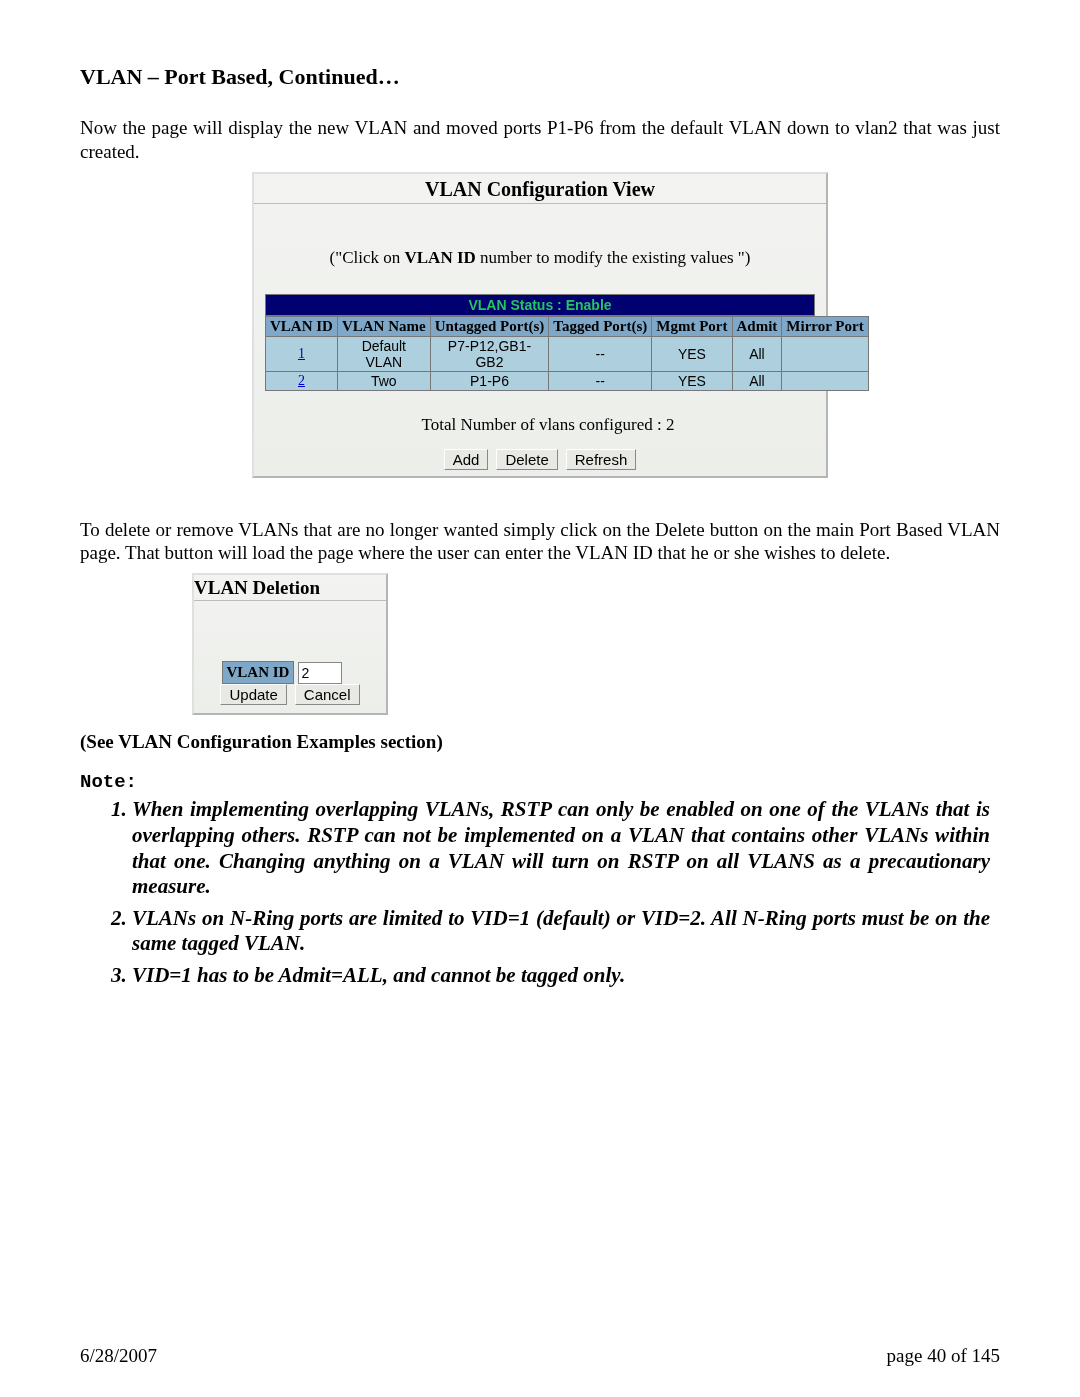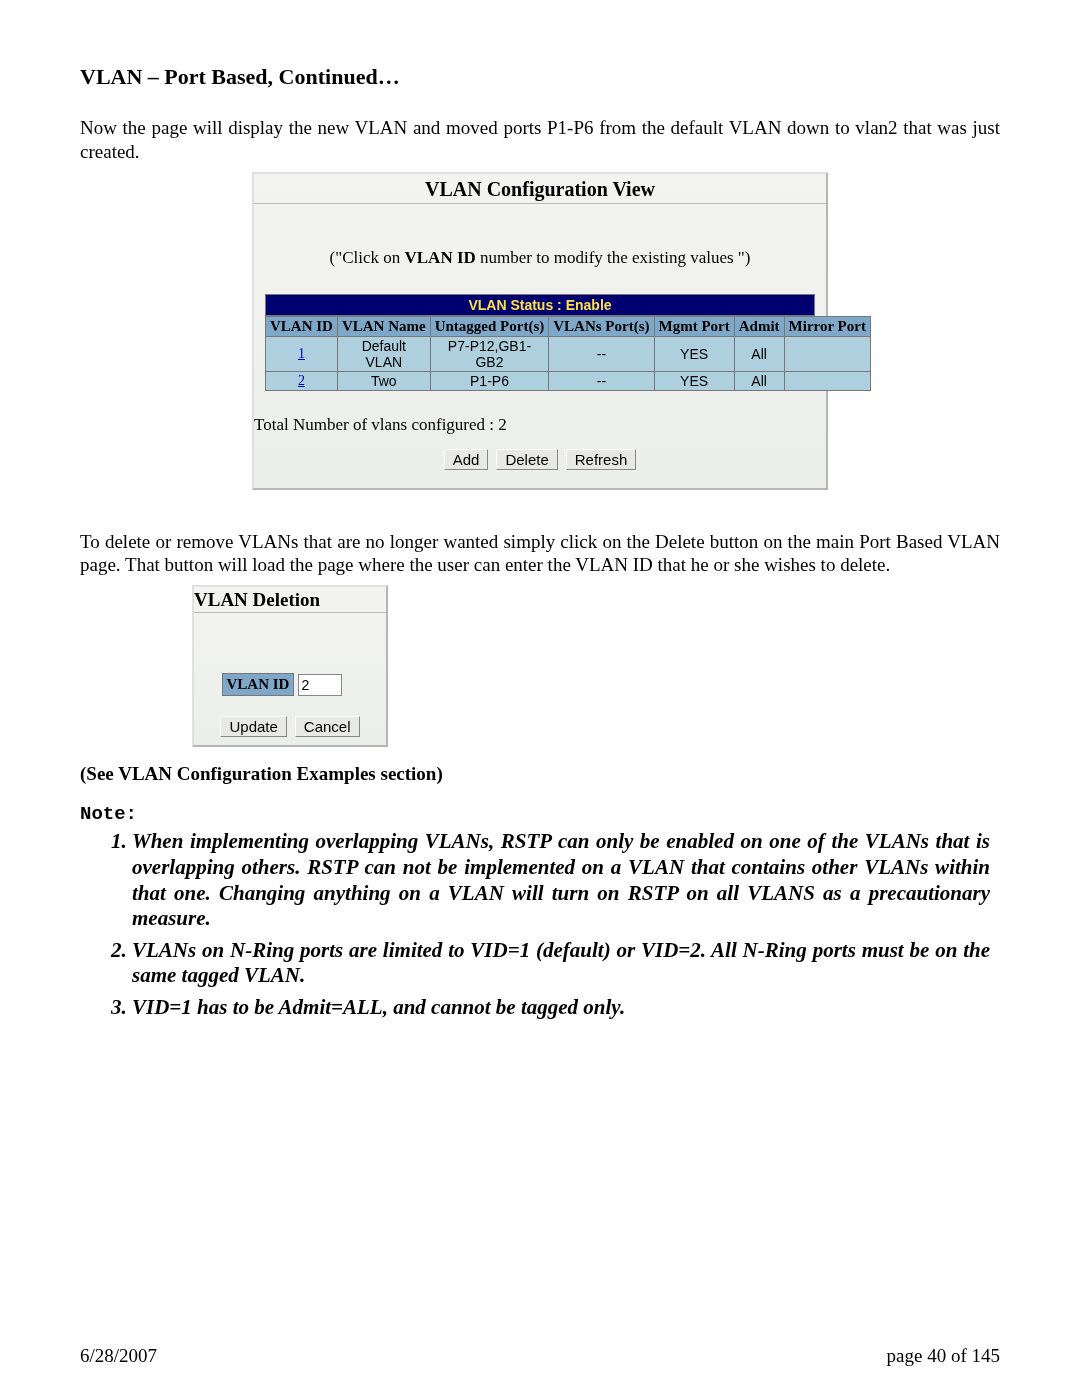--- a/index.html
+++ b/index.html
@@ -2,40 +2,40 @@
 <html><head>
 <meta charset="utf-8">
 <style>
   html,body{margin:0;padding:0;background:#fff;}
   body{font-family:"Times New Roman",Times,serif;color:#000;width:1080px;min-height:1397px;position:relative;}
   .page{padding:64px 80px 0 80px;}
   .heading{font-weight:bold;font-size:22px;margin-bottom:26px;}
   .paragraph{font-size:19px;text-align:justify;line-height:1.25;margin-bottom:8px;}
 
   
-  .config-panel{width:572px;margin:0 auto 40px auto;border:2px solid #b5b5b5;border-top-color:#e0e0e0;border-left-color:#e0e0e0;background:linear-gradient(#f3f4f1,#eceeea);padding-bottom:18px;}
+  .config-panel{width:572px;margin:0 auto 40px auto;border:2px solid #b5b5b5;border-top-color:#e0e0e0;border-left-color:#e0e0e0;background:linear-gradient(#f3f4f1,#eceeea);padding-bottom:6px;}
   .config-title{font-weight:bold;font-size:20px;text-align:center;border-bottom:1px solid #bcbcbc;padding:4px 0 2px 0;}
   .config-hint{font-size:17px;text-align:center;padding:44px 0 26px 0;}
-  .vlan-status{background:#000070;font-family:Verdana,Geneva,sans-serif;color:#fde047;font-weight:bold;font-size:14px;text-align:center;padding:2px 0;border:1px solid #777;}
+  .vlan-status{background:#000070;font-family:Verdana,Geneva,sans-serif;color:#22c55e;font-weight:bold;font-size:14px;text-align:center;padding:2px 0;border:1px solid #777;}
   .vlan-table{border-collapse:collapse;width:calc(100% - 22px);margin:0 11px;}
   .vlan-table th,.vlan-table td{border:1px solid #777;padding:1px 4px;font-size:14px;text-align:center;font-family:Verdana,Geneva,sans-serif;}
   .vlan-table th{background:#7fa7c7;font-weight:bold;font-family:"Times New Roman",serif;font-size:15px;white-space:nowrap;}
   .vlan-table td{background:#aed0de;}
   .vlan-table td.link{color:#0000cc;text-decoration:underline;font-family:"Times New Roman",serif;}
-  .config-total{font-size:17px;text-align:left;margin:24px 0 14px 0;}
+  .config-total{font-size:17px;text-align:center;margin:24px 0 14px 16px;}
   .btn-row{text-align:center;}
   .ui-btn{font-family:Arial,Helvetica,sans-serif;font-size:15px;background:#e8e8e4;border:1px solid #888;border-top-color:#fff;border-left-color:#fff;padding:1px 8px;margin:0 2px;cursor:pointer;}
 
   
   .del-panel{width:192px;margin:6px 0 16px 112px;border:2px solid #b5b5b5;border-top-color:#e0e0e0;border-left-color:#e0e0e0;background:linear-gradient(#f3f4f1,#eceeea);padding-bottom:8px;}
   .del-title{font-weight:bold;font-size:19px;text-align:left;border-bottom:1px solid #bcbcbc;padding:2px 0 1px 0;}
   .del-body{padding:60px 16px 0 0;text-align:center;}
   .del-label{display:inline-block;background:#7fa7c7;border:1px solid #777;font-weight:bold;font-size:15px;padding:2px 4px;font-family:"Times New Roman",serif;}
   .del-input{border:1px solid #888;background:#fff;font-family:Arial,sans-serif;font-size:14px;padding:1px 2px;width:38px;height:18px;vertical-align:middle;}
-  .del-btn-row{text-align:center;margin-top:20px;}
+  .del-btn-row{text-align:center;}
 
   .see-section{font-weight:bold;font-size:19px;margin:14px 0 18px 0;}
   .note-label{font-weight:bold;font-size:19px;margin:0 0 4px 0;font-family:Liberation Mono, monospace;}
   .note-list{margin:0 0 0 26px;padding:0 10px 0 26px;font-style:italic;font-weight:bold;font-size:21px;text-align:justify;font-family:Liberation Serif, serif;}
   .note-list li{margin-bottom:6px;line-height:1.22;}
 
   .footer{position:absolute;bottom:30px;left:80px;right:80px;font-size:19px;}
   .footer-right{float:right;}
 </style>
 </head>
@@ -52,21 +52,21 @@
     </div>
     <div style="margin:0 11px;">
       <div class="vlan-status">VLAN Status   :   Enable</div>
     </div>
     <table class="vlan-table">
       <thead>
         <tr>
           <th>VLAN ID</th>
           <th>VLAN Name</th>
           <th>Untagged Port(s)</th>
-          <th>VLANs Port(s)</th>
+          <th>Tagged Port(s)</th>
           <th>Mgmt Port</th>
           <th>Admit</th>
           <th>Mirror Port</th>
         </tr>
       </thead>
       <tbody>
         <tr>
           <td class="link">1</td>
           <td>Default VLAN</td>
           <td>P7-P12,GB1-GB2</td>

